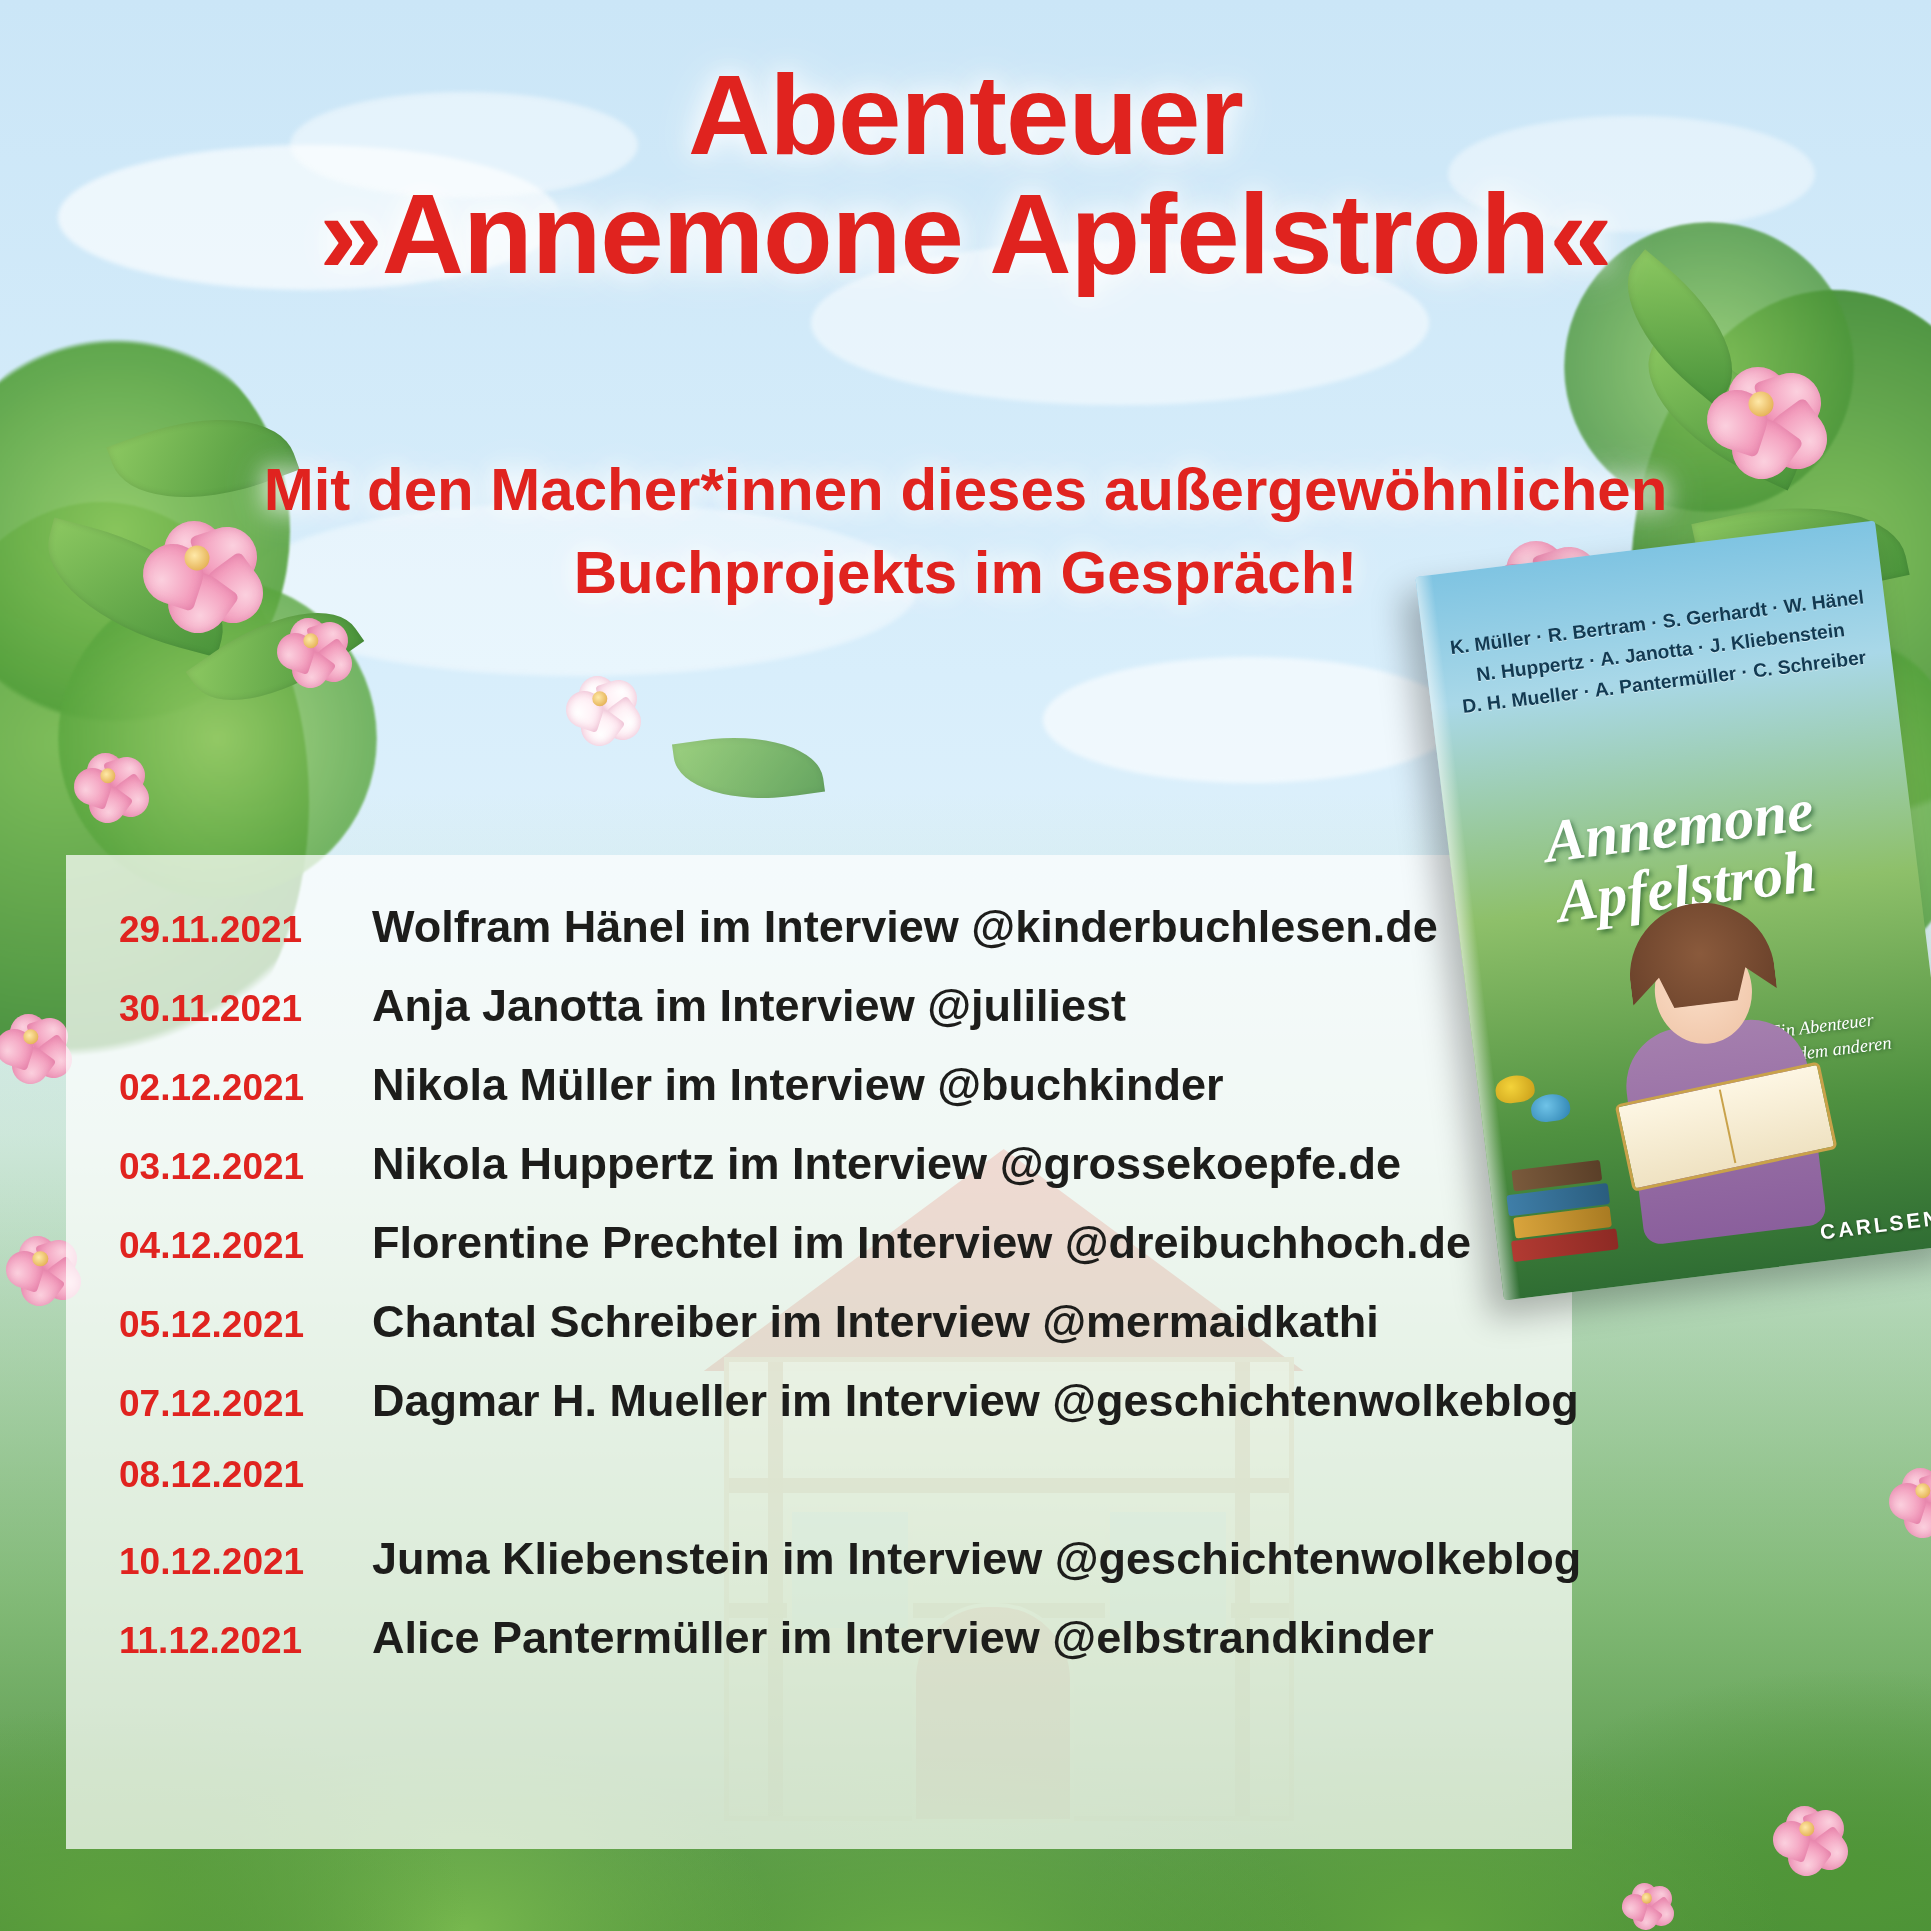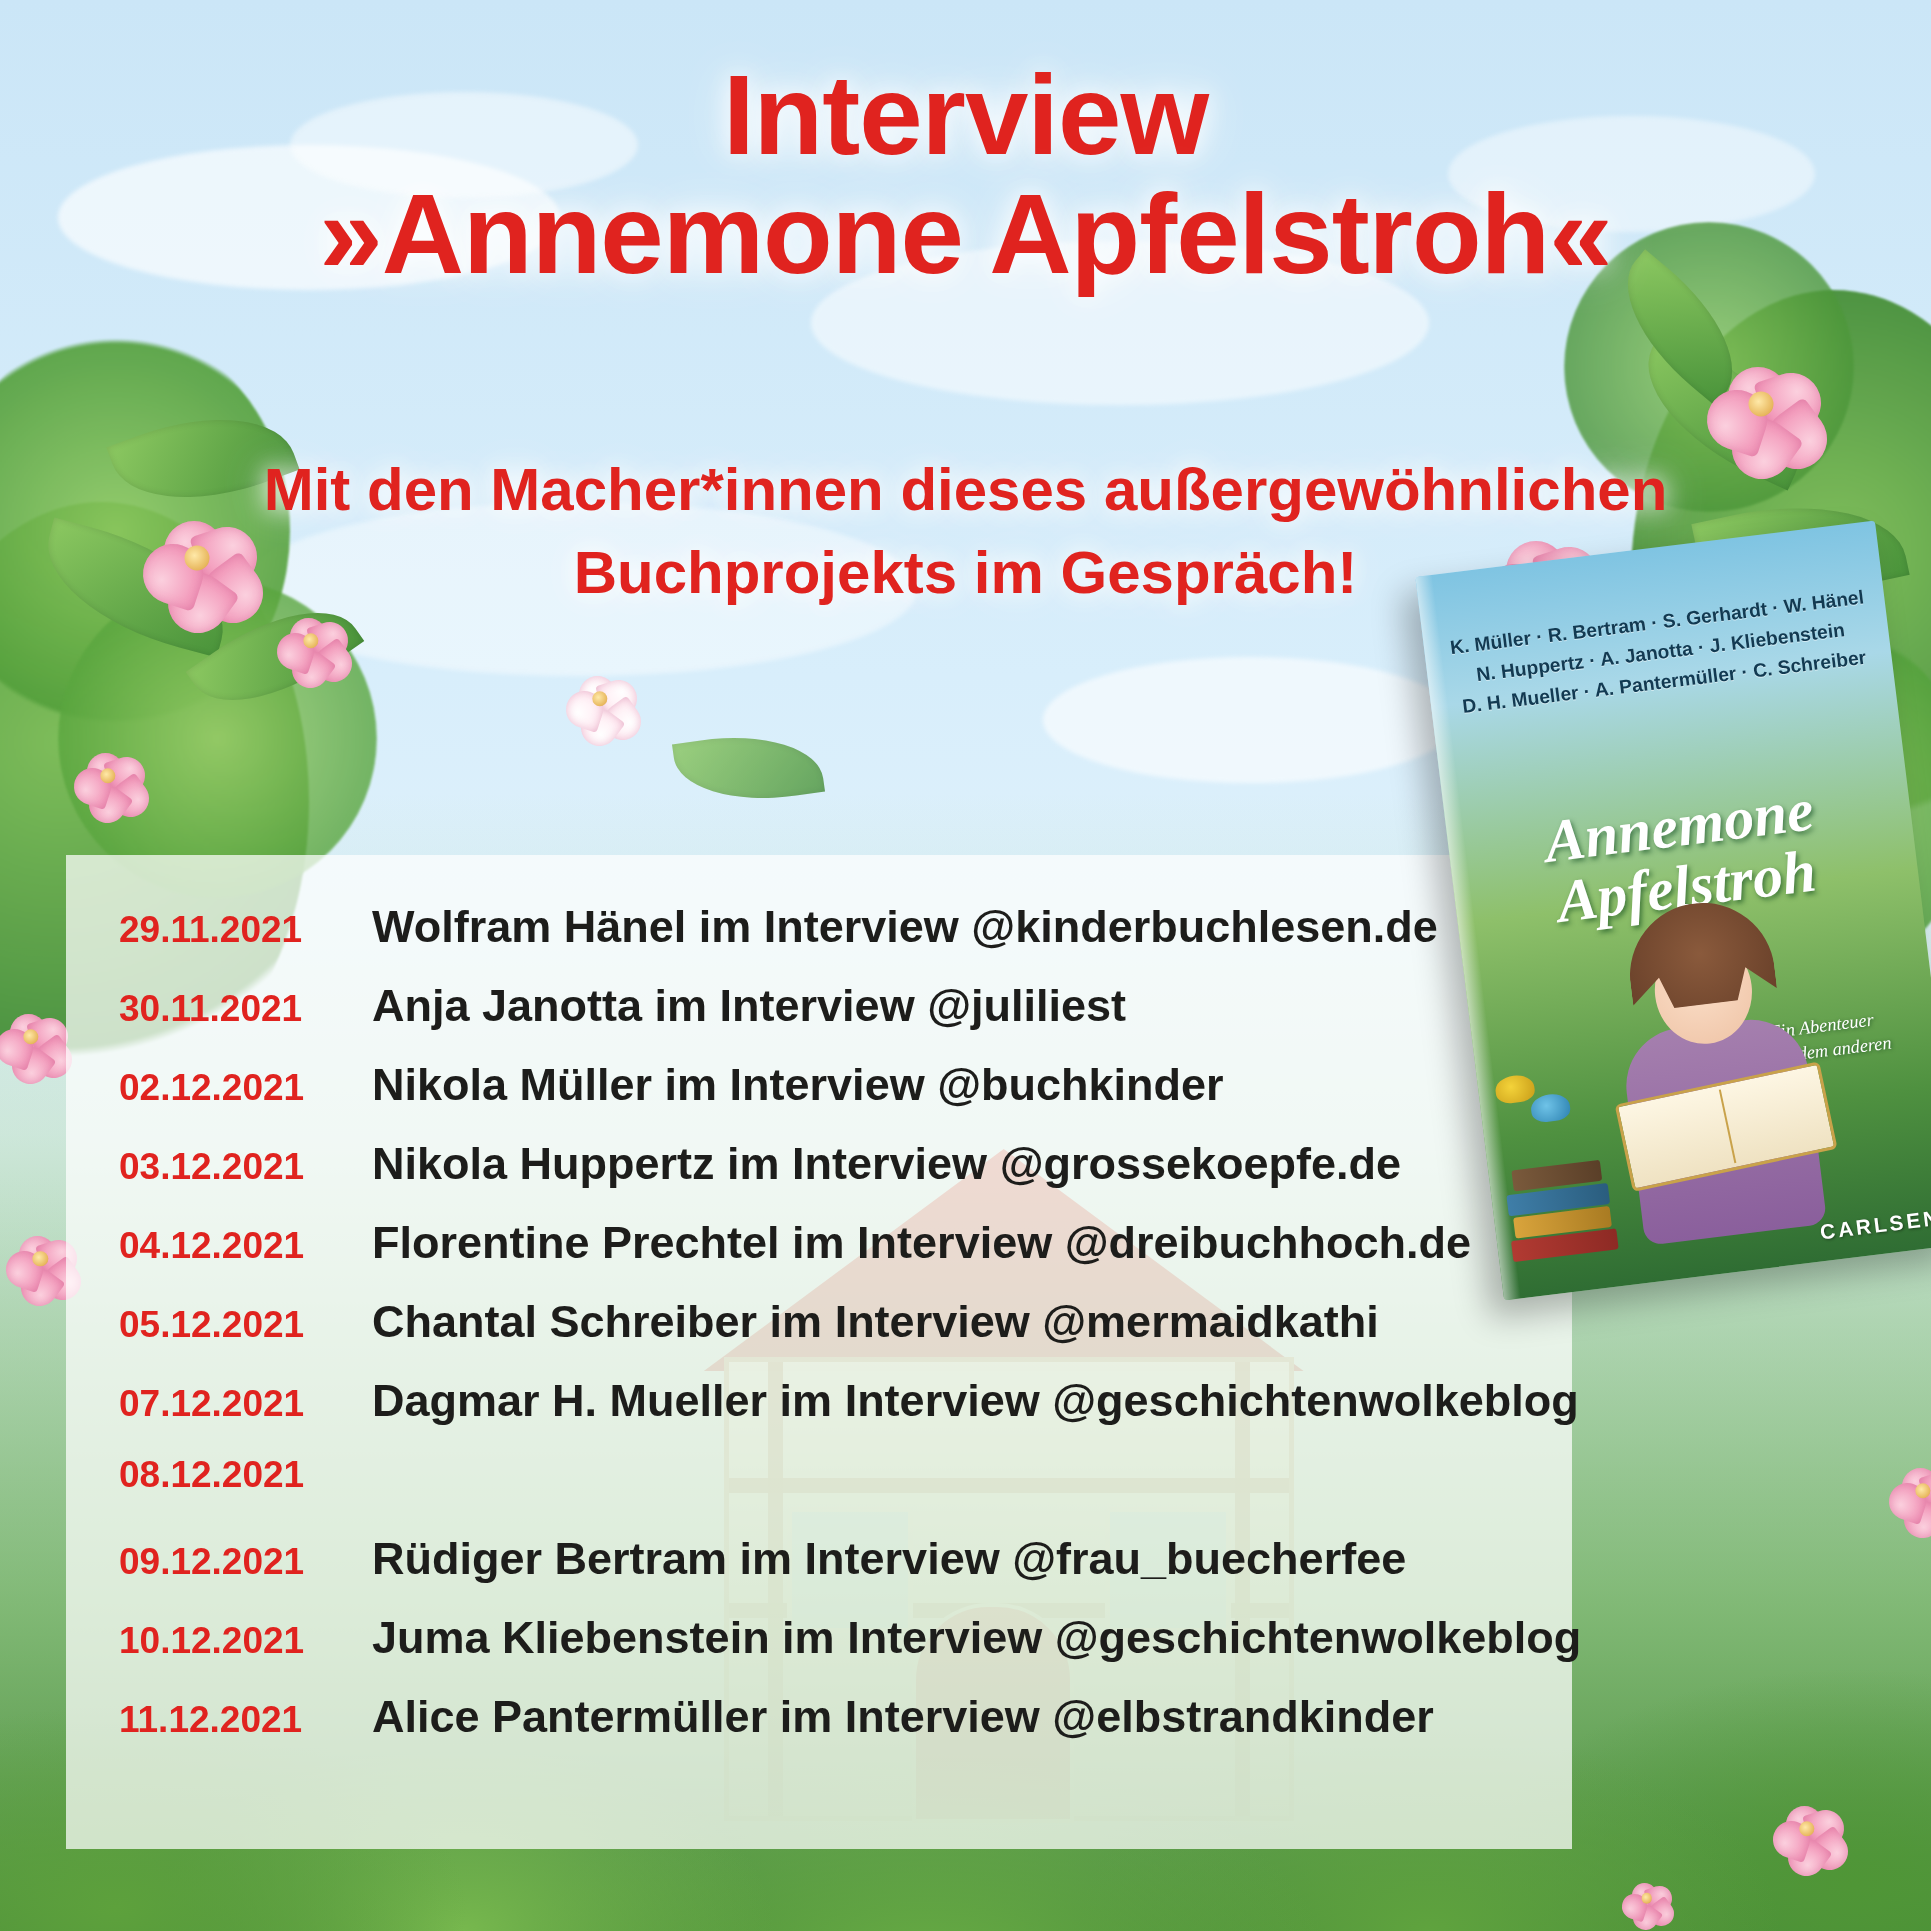--- a/index.html
+++ b/index.html
@@ -330,21 +330,21 @@
       <div class="petal" style="left:0;top:0;"></div>
         <div class="petal" style="left:15.4px;top:2.9px;transform:rotate(72deg);"></div>
       <div class="petal" style="left:17.4px;top:18.3px;transform:rotate(144deg);"></div>
         <div class="petal" style="left:1px;top:22px;transform:rotate(216deg);"></div>
       <div class="petal" style="left:-9.7px;top:10.6px;transform:rotate(288deg);"></div>
         <div class="core" style="left:14.5px;top:15.4px;"></div>
     </div>
   </div>
 
   <div class="head">
-    <div class="line1">Interview</div>
+    <div class="line1">Abenteuer</div>
     <div class="line2">»Annemone Apfelstroh«</div>
   </div>
   <div class="sub">
     <div>Mit den Macher*innen dieses außergewöhnlichen</div>
     <div>Buchprojekts im Gespräch!</div>
   </div>
 
   <div class="panel">
     <div class="rows" id="rows">
         <div class="row">
@@ -370,24 +370,20 @@
         <div class="row">
           <div class="date">05.12.2021</div>
           <div class="entry">Chantal Schreiber im Interview @mermaidkathi</div>
         </div>
         <div class="row">
           <div class="date">07.12.2021</div>
           <div class="entry">Dagmar H. Mueller im Interview @geschichtenwolkeblog</div>
         </div>
         <div class="row">
           <div class="date">08.12.2021</div>
-        </div>
-        <div class="row">
-          <div class="date">09.12.2021</div>
-          <div class="entry">Rüdiger Bertram im Interview @frau_buecherfee</div>
         </div>
         <div class="row">
           <div class="date">10.12.2021</div>
           <div class="entry">Juma Kliebenstein im Interview @geschichtenwolkeblog</div>
         </div>
         <div class="row">
           <div class="date">11.12.2021</div>
           <div class="entry">Alice Pantermüller im Interview @elbstrandkinder</div>
         </div>
       </div>

